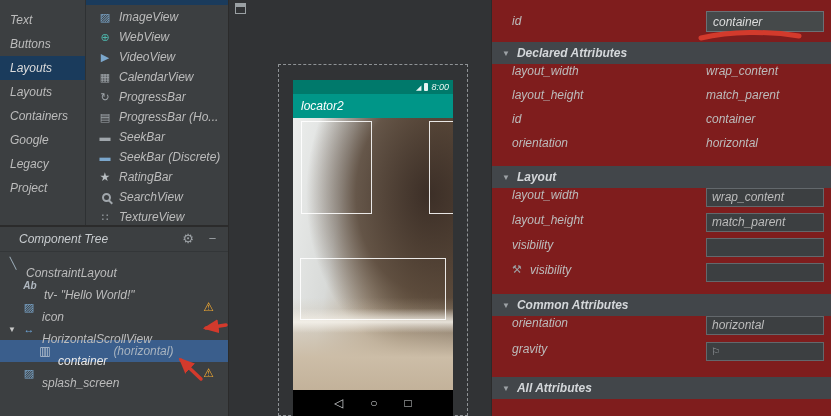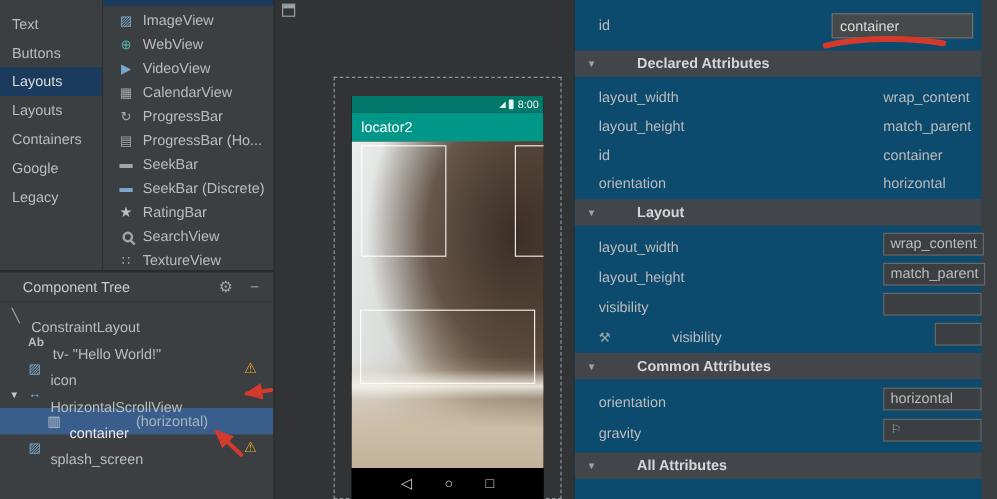--- a/index.html
+++ b/index.html
@@ -1,21 +1,21 @@
 <!DOCTYPE html>
 <html><head>
 <meta charset="utf-8">
 <style>
   html,body{margin:0;padding:0;}
   body{
     width:831px;height:416px;overflow:hidden;
     background:#3c3f41;color:#bcbcbc;
     font-family:"Liberation Sans","DejaVu Sans",sans-serif;font-size:12px;
   }
-  .app{position:relative;width:831px;height:308px;}
+  .app{position:relative;width:831px;height:308px;font-style:italic;}
 
   
   .palette{position:absolute;left:0;top:0;width:228px;height:225px;display:flex;background:#3c3f41;}
   .cats{width:86px;border-right:1px solid #2e3133;padding-top:8px;box-sizing:border-box;}
   .cat{height:24px;line-height:24px;padding-left:10px;color:#bcbcbc;cursor:default;}
   .cat.selected{background:#1a3b5c;color:#dcdcdc;}
   .wlist{flex:1;position:relative;padding-top:0;}
   .wtopsel{height:5px;background:#1a3b5c;margin-bottom:2px;}
   .widget{height:20px;display:flex;align-items:center;gap:7px;padding-left:12px;}
   .wlabel{color:#bcbcbc;white-space:nowrap;}
@@ -60,30 +60,30 @@
       linear-gradient(100deg, #eceeed 0%, #d8dad8 30%, #b3a694 52%, #8a7962 70%, #5c4d3e 100%);
   }
   .vrect{position:absolute;border:1px solid rgba(255,255,255,0.88);box-sizing:border-box;}
   .vr1{left:8px;top:3px;width:71px;height:93px;}
   .vr2{left:136px;top:3px;width:30px;height:93px;}
   .vr3{left:7px;top:140px;width:146px;height:62px;}
   .navbar{height:26px;background:#000;display:flex;justify-content:center;align-items:center;gap:27px;flex:none;color:#cfd2d4;}
   .nav-g{font-size:12px;line-height:1;}
 
   
-  .attrs{position:absolute;left:478px;top:0;width:340px;height:416px;background:#0c4a6e;border-left:1px solid #2b2b2b;box-sizing:border-box;}
+  .attrs{position:absolute;left:491px;top:0;width:340px;height:416px;background:#7f1d1d;border-left:1px solid #2b2b2b;box-sizing:border-box;}
   .id-row{height:42px;display:flex;align-items:center;padding-left:20px;}
   .alabel{width:194px;flex:none;color:#bcbcbc;}
   .alabel-short{width:176px;flex:none;color:#bcbcbc;}
   .id-input{width:118px;height:21px;line-height:21px;background:#45494a;border:1px solid #6b7075;box-sizing:border-box;padding:0 6px;color:#dcdcdc;}
   .asection{height:22px;display:flex;align-items:center;gap:7px;padding-left:10px;background:#42464a;margin-top:0;}
   .asection .tri{color:#9da2a6;font-size:8px;}
-  .stitle{font-weight:bold;color:#d4d7da;margin-left:27px;}
+  .stitle{font-weight:bold;color:#d4d7da;}
   .mt{margin-top:6px;}
-  .arow{height:24px;display:flex;align-items:flex-end;padding-left:20px;gap:43px;}
+  .arow{height:24px;display:flex;align-items:flex-start;padding-left:20px;}
   .arow25{height:25px;}
   .arow26{height:26px;}
   .avalue{color:#bcbcbc;}
   .acombo{width:118px;height:19px;line-height:17px;border:1px solid #63686c;background:#3c3f41;padding:0 5px;box-sizing:border-box;color:#bcbcbc;display:inline-flex;align-items:center;cursor:default;}
   .wrench{width:14px;color:#9da2a6;font-size:11px;flex:none;margin-right:4px;}
   .flag-g{color:#9da2a6;font-size:10px;}
   .red-underline{position:absolute;left:204px;top:28px;pointer-events:none;}
 </style>
 </head>
 <body>
@@ -92,20 +92,21 @@
 
   <div class="palette">
     <div class="cats">
       <div class="cat">Text</div>
       <div class="cat">Buttons</div>
       <div class="cat selected">Layouts</div>
       <div class="cat">Layouts</div>
       <div class="cat">Containers</div>
       <div class="cat">Google</div>
       <div class="cat">Legacy</div>
+      <div class="cat">Project</div>
     </div>
     <div class="wlist">
       <div class="wtopsel"></div>
       <div class="widget">
         <span class="wicon ic-blue">▨</span>
         <span class="wlabel">ImageView</span>
       </div>
       <div class="widget">
         <span class="wicon ic-teal">⊕</span>
         <span class="wlabel">WebView</span>

